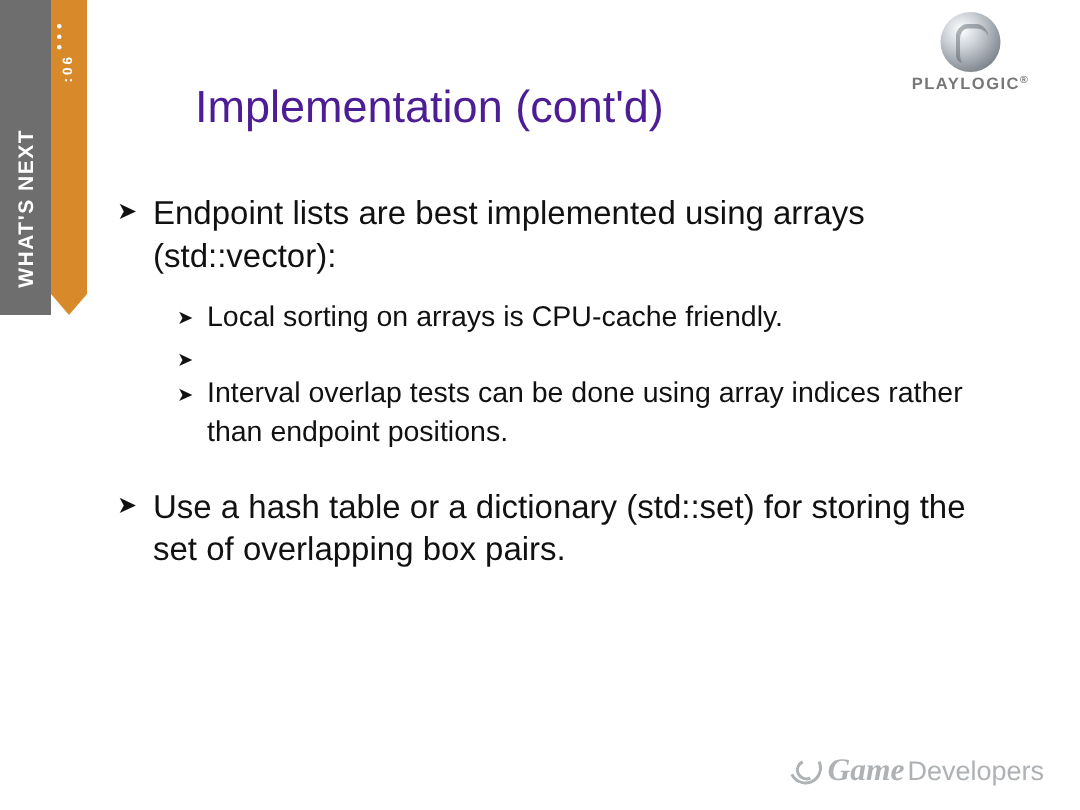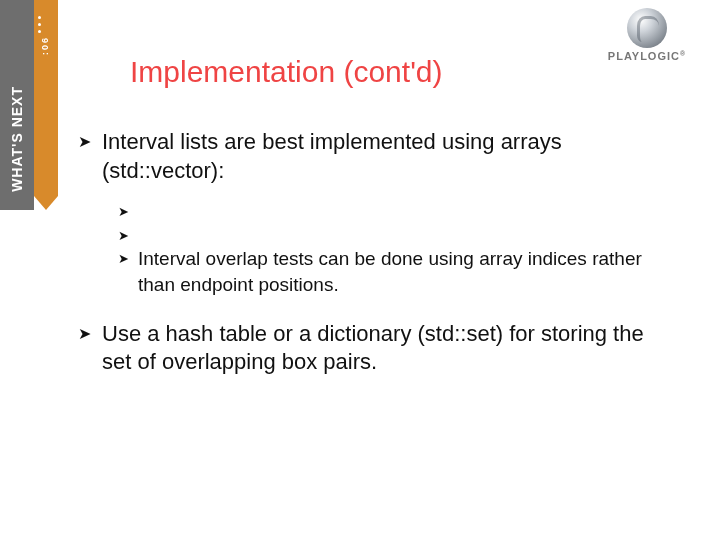--- a/index.html
+++ b/index.html
@@ -110,21 +110,21 @@
   .plogo-r {
     font-size: 7px;
     vertical-align: top;
   }
 
   .title {
     position: absolute;
     left: 130px;
     top: 55px;
     font-size: 30px;
-    color: #ef4444;
+    color: #4c1d95;
     font-weight: 400;
   }
 
   .content {
     position: absolute;
     left: 78px;
     top: 128px;
     width: 600px;
     color: #111;
   }
@@ -231,37 +231,43 @@
     <span>PLAYLOGIC</span><span class="plogo-r">®</span>
   </div>
 </div>
 
 <div class="title">Implementation (cont'd)</div>
 
 <div class="content">
 
   <div class="top-item">
     <div class="bullet">➤</div>
-    <div>Interval lists are best implemented using arrays (std::vector):</div>
+    <div>Endpoint lists are best implemented using arrays (std::vector):</div>
   </div>
 
   <div class="sub-list">
     <div class="sub-item">
       <div class="bullet">➤</div>
+      <div>Local sorting on arrays is CPU-cache friendly.</div>
     </div>
     <div class="sub-item">
       <div class="bullet">➤</div>
     </div>
     <div class="sub-item">
       <div class="bullet">➤</div>
       <div>Interval overlap tests can be done using array indices rather than endpoint positions.</div>
     </div>
   </div>
 
   <div class="top-item">
     <div class="bullet">➤</div>
     <div>Use a hash table or a dictionary (std::set) for storing the set of overlapping box pairs.</div>
   </div>
 
 </div>
 
 <div class="footer-logo">
+  <div class="gd-line1">
+    <span class="gd-swirl"></span>
+    <span class="gd-game">Game</span>
+    <span class="gd-dev">Developers</span>
+  </div>
 </div>
 
 </body></html>

